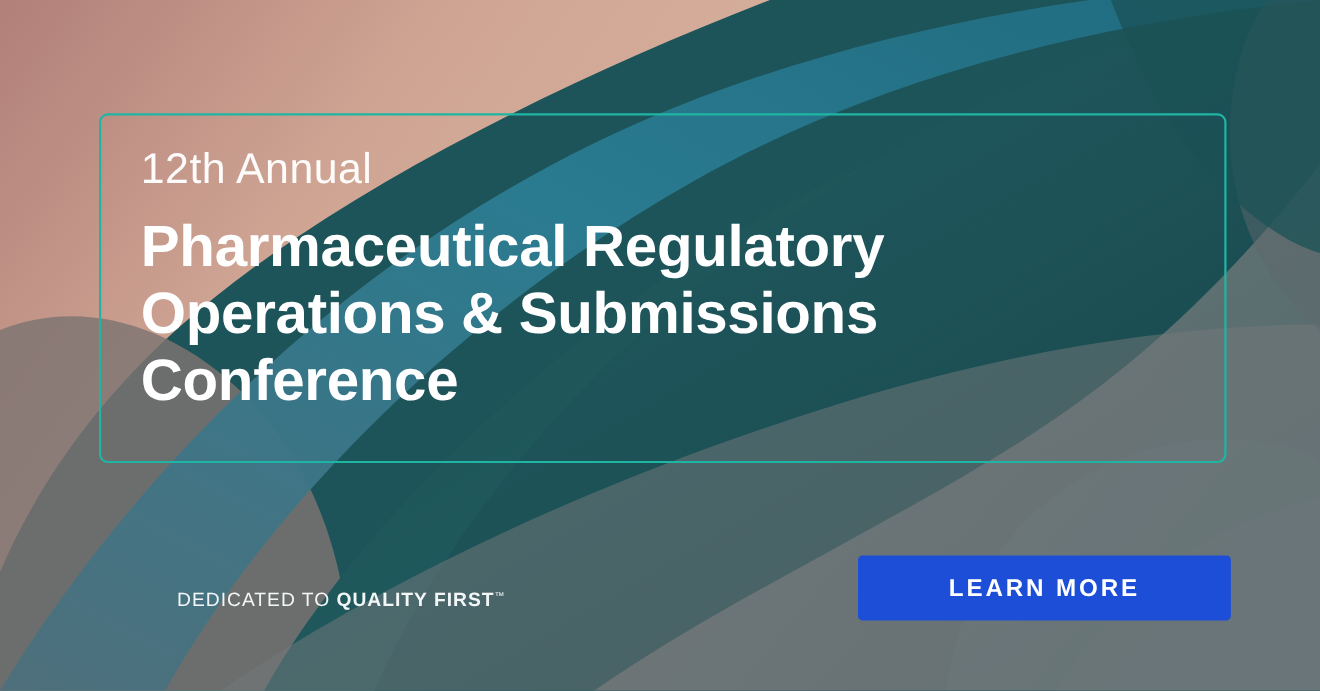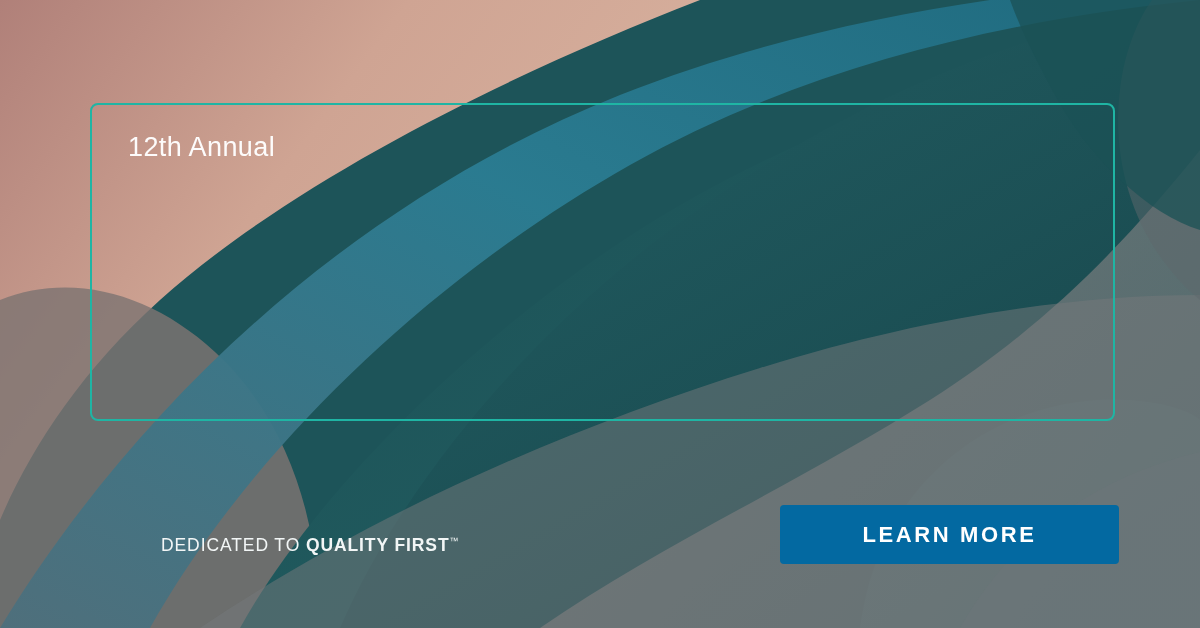--- a/index.html
+++ b/index.html
@@ -40,21 +40,21 @@
   }
 
   
   #text-block {
     position: absolute;
     left: 128px;
     top: 133px;
     width: 880px;
   }
   #eyebrow {
-    font-size: 27px;
+    font-size: 39px;
     font-weight: 300;
     color: #ffffff;
     letter-spacing: 0.4px;
     line-height: 1.1;
     margin: 0 0 18px 0;
     opacity: 0.97;
   }
   #headline {
     font-size: 53px;
     font-weight: 700;
@@ -100,21 +100,21 @@
   #logo-tagline .tag-bold  { font-weight: 700; }
   #logo-tagline .tag-tm    { font-size: 9px; vertical-align: super; font-weight: 400; }
 
   
   #cta-button {
     position: absolute;
     left: 780px;
     top: 505px;
     width: 339px;
     height: 59px;
-    background: #0369a1;
+    background: #1d4ed8;
     border: none;
     border-radius: 4px;
     color: #ffffff;
     font-family: "Liberation Sans", sans-serif;
     font-size: 22px;
     font-weight: 700;
     letter-spacing: 2.6px;
     cursor: pointer;
     padding: 0;
     display: flex;
@@ -183,20 +183,25 @@
 
     <path d="M1010,0 L1200,0 L1200,230 C1150,215 1090,160 1055,95 C1036,60 1020,28 1010,0 Z" fill="#1b5156" opacity="0.75"></path>
 
     <path d="M960,628 C1010,540 1090,478 1200,452 L1200,628 Z" fill="#6d7679" opacity="0.45"></path>
   </svg>
 
   <div id="frame"></div>
 
   <div id="text-block">
     <div id="eyebrow">12th Annual</div>
+    <h1 id="headline">
+      <span class="hl-line">Pharmaceutical Regulatory</span>
+      <span class="hl-line">Operations &amp; Submissions</span>
+      <span class="hl-line">Conference</span>
+    </h1>
   </div>
 
   <div id="logo">
     <div id="logo-tagline"><span class="tag-light">DEDICATED TO </span><span class="tag-bold">QUALITY FIRST</span><span class="tag-tm">™</span></div>
   </div>
 
   <button id="cta-button">LEARN MORE</button>
 
 </div>
 

